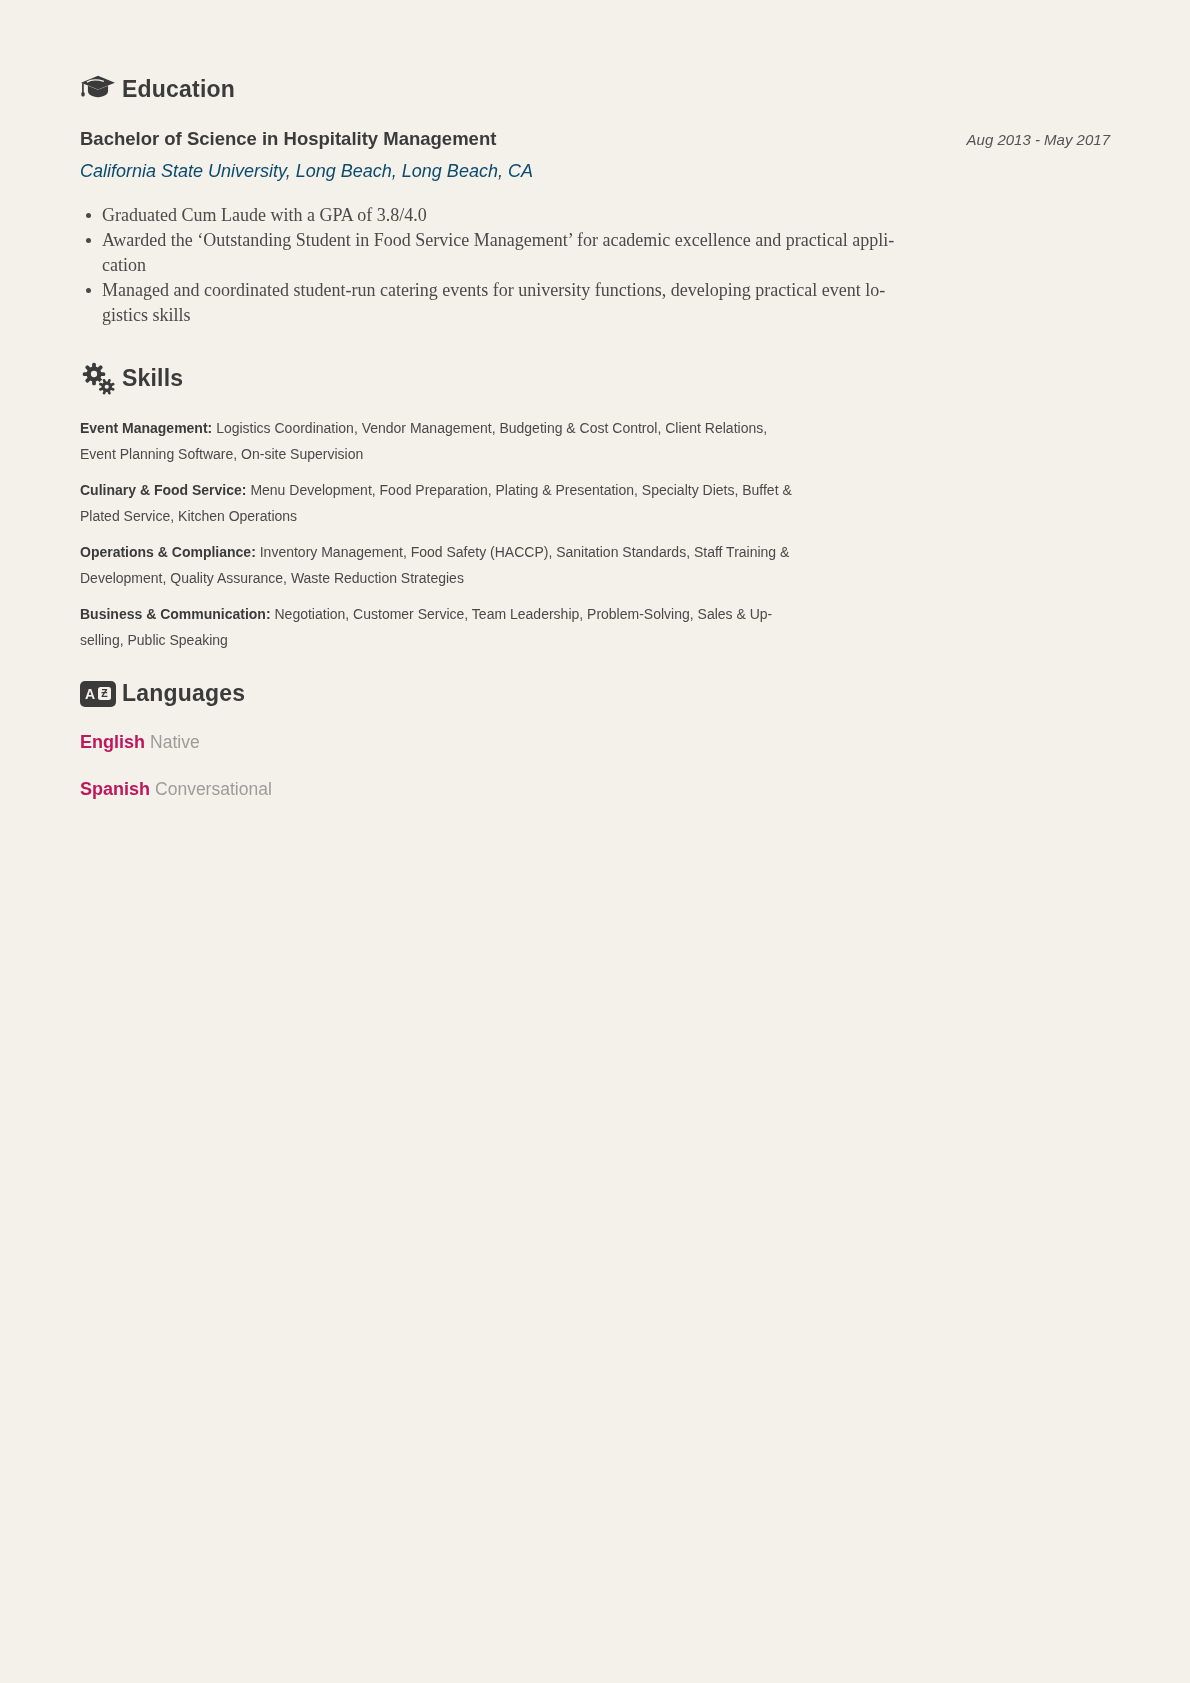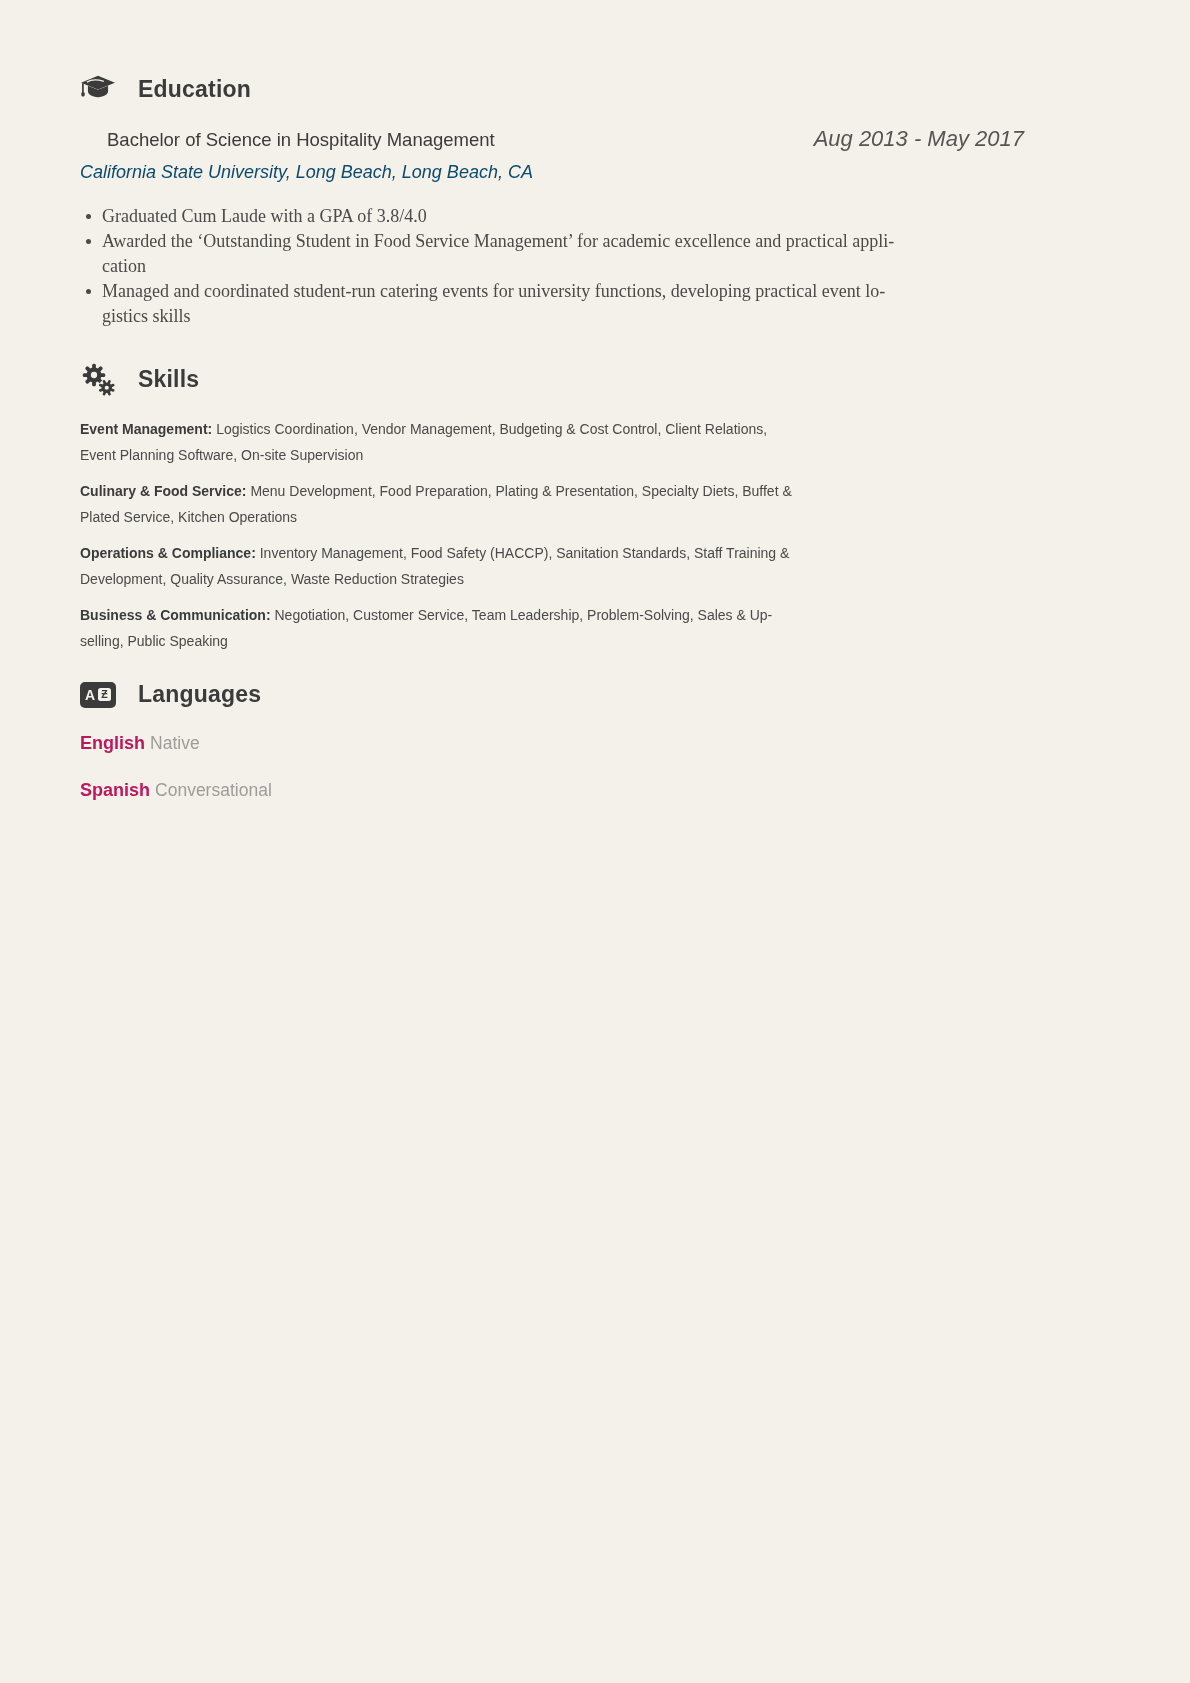--- a/index.html
+++ b/index.html
@@ -12,49 +12,47 @@
     position: relative;
   }
   .page {
     padding: 74px 80px 0 80px;
     width: 1190px;
   }
   
   .section-header {
     display: flex;
     align-items: center;
-    gap: 22px;
+    gap: 6px;
     text-align: center;
   }
   .section-header h2 {
     font-size: 23px;
     font-weight: 700;
     color: #3b3b3b;
     letter-spacing: 0.2px;
   }
   .hdr-icon { display: inline-flex; align-items: center; justify-content: center; width: 36px; }
   
   .edu-row {
     margin-top: 22px;
     display: flex;
     align-items: baseline;
     justify-content: space-between;
   }
   .degree {
     font-size: 18.5px;
-    font-weight: 400;
+    font-weight: 700;
     color: #3b3b3b;
     line-height: 25px;
-    margin-left: 27px;
   }
   .edu-date {
     font-style: italic;
-    font-size: 22px;
+    font-size: 15px;
     color: #555453;
-    margin-right: 86px;
     white-space: nowrap;
   }
   .school {
     margin-top: 8px;
     font-style: italic;
     font-size: 18px;
     color: #0c4a6e;
     line-height: 25px;
   }
   .bullets { margin-top: 19px; }

